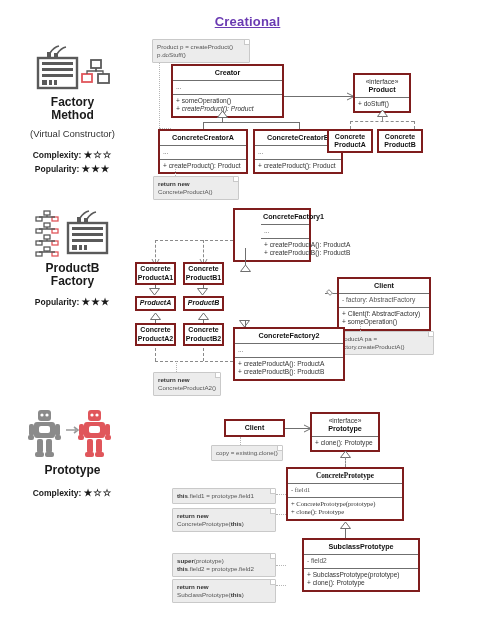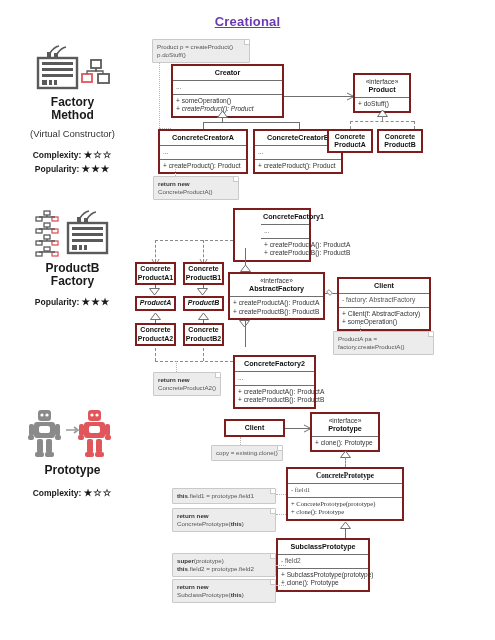--- a/index.html
+++ b/index.html
@@ -353,30 +353,20 @@
       </svg>
   </div>
 
   <div class="ln v" style="left:245px; top:248px; height:17px;"></div>
   <div class="tri-o-up" style="left:240px; top:265px;">
     <svg width="11" height="7" viewBox="0 0 11 7">
         <path d="M5.5 0 L10.5 6.5 L0.5 6.5 Z" fill="#fff" stroke="#6f6f6f" stroke-width="1"></path>
       </svg>
   </div>
 
-  <div class="uml" style="left:228px; top:272px; width:97px;">
-    <div class="hdr">
-      <span class="iface">«interface»</span>
-      <span>AbstractFactory</span>
-    </div>
-    <div class="sec">
-      <div class="row">+ createProductA(): ProductA</div>
-      <div class="row">+ createProductB(): ProductB</div>
-    </div>
-  </div>
 
   <div class="ln h" style="left:325px; top:293px; width:20px;"></div>
   <div class="diamond" style="left:326px; top:290px;"></div>
 
   <div class="uml" style="left:337px; top:277px; width:94px;">
     <div class="hdr">Client</div>
     <div class="sec attrs">
       <div class="row">- factory: AbstractFactory</div>
     </div>
     <div class="sec">
@@ -391,21 +381,21 @@
     <div>ProductA pa = factory.createProductA()</div>
   </div>
 
   <div class="tri-o-up" style="left:240px; top:320px; transform:rotate(180deg);">
     <svg width="11" height="7" viewBox="0 0 11 7">
         <path d="M5.5 0 L10.5 6.5 L0.5 6.5 Z" fill="#fff" stroke="#6f6f6f" stroke-width="1"></path>
       </svg>
   </div>
   <div class="ln v" style="left:245px; top:320px; height:27px;"></div>
 
-  <div class="uml" style="left:233px; top:355px; width:83px;">
+  <div class="uml" style="left:233px; top:327px; width:112px;">
     <div class="hdr">ConcreteFactory2</div>
     <div class="sec attrs">
       <div class="row">...</div>
     </div>
     <div class="sec">
       <div class="row">+ createProductA(): ProductA</div>
       <div class="row">+ createProductB(): ProductB</div>
     </div>
   </div>
 
@@ -542,21 +532,21 @@
     </div>
   </div>
 
   <div class="tri-o-up" style="left:340px; top:522px;">
     <svg width="11" height="7" viewBox="0 0 11 7">
         <path d="M5.5 0 L10.5 6.5 L0.5 6.5 Z" fill="#fff" stroke="#6f6f6f" stroke-width="1"></path>
       </svg>
   </div>
   <div class="ln v" style="left:345px; top:528px; height:10px;"></div>
 
-  <div class="uml" style="left:276px; top:538px; width:94px;">
+  <div class="uml" style="left:302px; top:538px; width:118px;">
     <div class="hdr">SubclassPrototype</div>
     <div class="sec attrs">
       <div class="row">- field2</div>
     </div>
     <div class="sec">
       <div class="row">+ SubclassPrototype(prototype)</div>
       <div class="row">+ clone(): Prototype</div>
     </div>
   </div>
 

